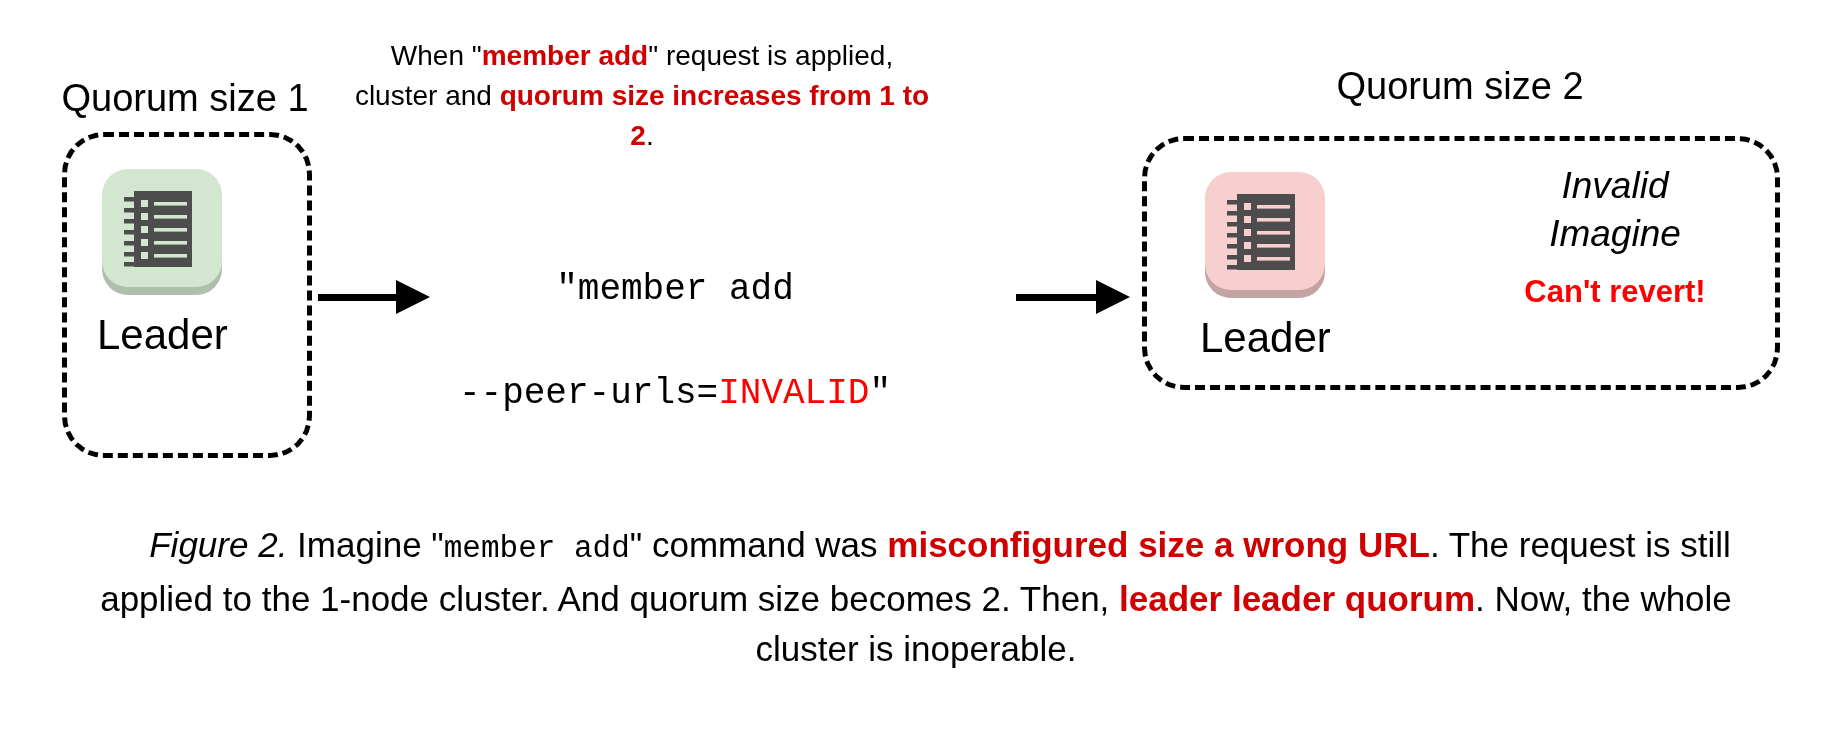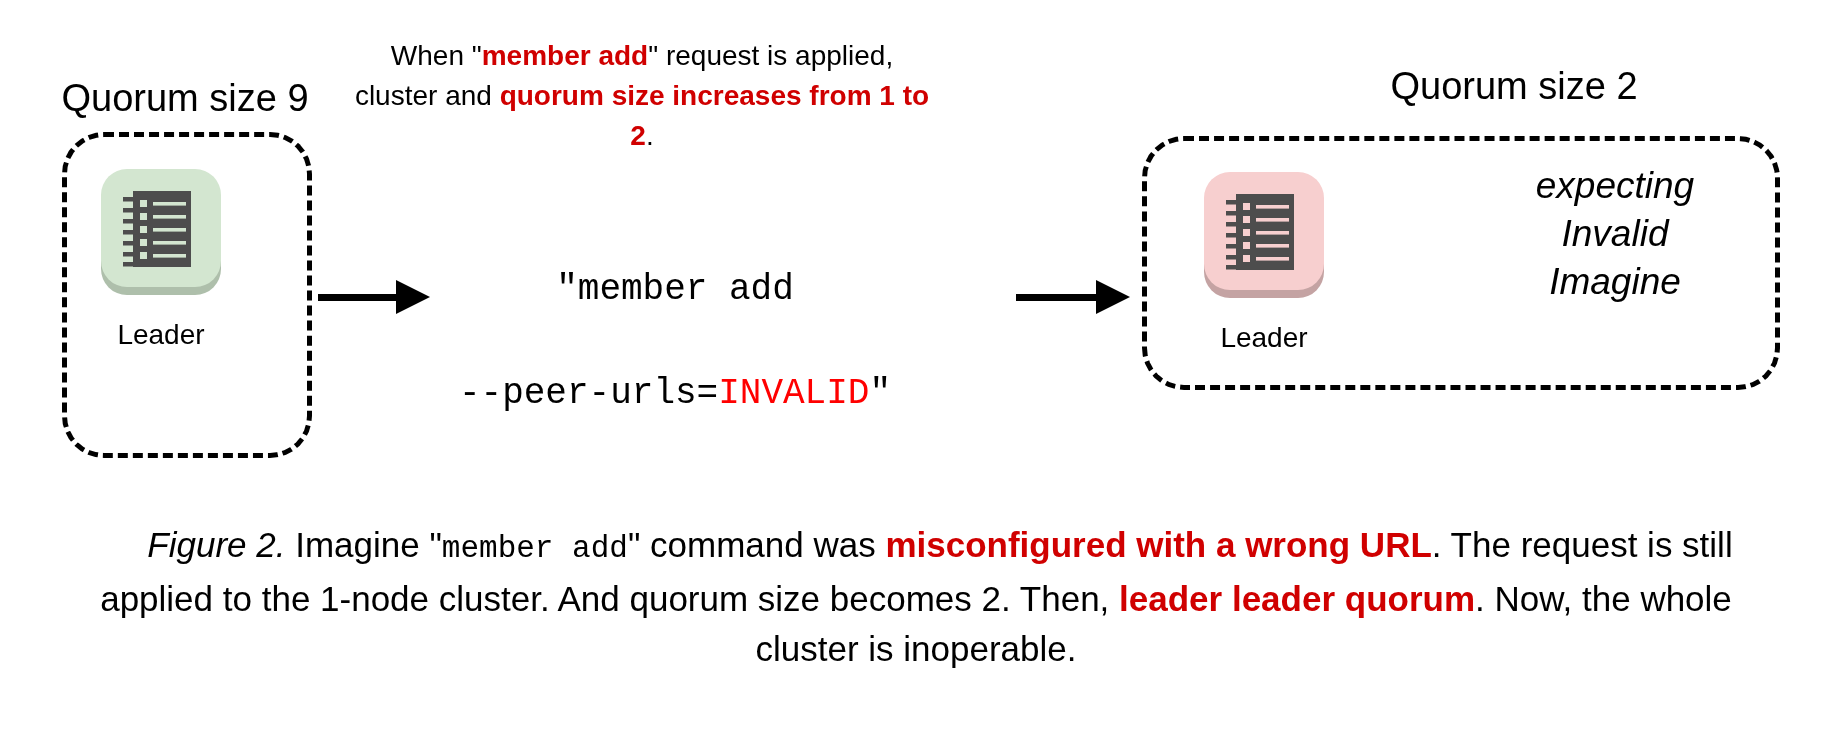--- a/index.html
+++ b/index.html
@@ -22,21 +22,21 @@
   
   .quorum-heading {
     font-size: 38px;
     line-height: 44px;
     font-weight: 400;
     color: #000;
     white-space: nowrap;
     text-align: center;
   }
   #heading-left  { left: 40px;   top: 76px;  width: 290px; }
-  #heading-right { left: 1204px; top: 64px;  width: 620px; }
+  #heading-right { left: 1150px; top: 64px;  width: 620px; }
 
   
   #top-note {
     left: 352px;
     top: 36px;
     width: 580px;
     text-align: center;
     font-size: 28px;
     line-height: 40px;
     font-weight: 400;
@@ -89,21 +89,21 @@
     border-radius: 26px;
   }
   .node-icon svg {
     position: absolute;
     left: 4px;
     top: 4px;
     width: 120px;
     height: 118px;
   }
   .node-label {
-    font-size: 28px;
+    font-size: 42px;
     line-height: 44px;
     margin-top: 16px;
     white-space: nowrap;
   }
 
   
   #node-left .tile        { background: #d3e6d0; }
   #node-left .tile-shadow { background: #aebfab; }
   
   #node-right .tile        { background: #f7cfcf; }
@@ -186,21 +186,21 @@
     font-size: 31px;
   }
   #caption .em-red {
     color: #d00000;
     font-weight: bold;
   }
 </style>
 </head>
 <body>
 
-<div class="abs quorum-heading" id="heading-left">Quorum size 9</div>
+<div class="abs quorum-heading" id="heading-left">Quorum size 1</div>
 
 <div class="abs cluster-box" id="box-left"></div>
 
 <div class="node" id="node-left">
   <div class="node-icon">
     <div class="tile-shadow"></div>
     <div class="tile"></div>
     <svg viewBox="0 0 120 118" xmlns="http://www.w3.org/2000/svg" aria-hidden="true">
       <rect x="32" y="22" width="58" height="76" fill="#4d4d4d"></rect>
       <rect x="22" y="28" width="14" height="4.5" fill="#4d4d4d"></rect>
@@ -270,20 +270,20 @@
       <rect x="52" y="46" width="33" height="3.6" fill="#f7cfcf"></rect>
       <rect x="52" y="59" width="33" height="3.6" fill="#f7cfcf"></rect>
       <rect x="52" y="72" width="33" height="3.6" fill="#f7cfcf"></rect>
       <rect x="52" y="85" width="33" height="3.6" fill="#f7cfcf"></rect>
     </svg>
   </div>
   <div class="node-label">Leader</div>
 </div>
 
 <div class="abs" id="status-block">
-  <div class="status-line">expecting</div>
   <div class="status-line">Invalid</div>
   <div class="status-line">Imagine</div>
+  <div class="status-warning">Can't revert!</div>
 </div>
 
 <div class="abs" id="caption">
-  <span class="fig-label">Figure 2.</span><span> Imagine "</span><span class="mono">member add</span><span>" command was </span><span class="em-red">misconfigured with a wrong URL</span><span>. The request is still applied to the 1-node cluster. And quorum size becomes 2. Then, </span><span class="em-red">leader leader quorum</span><span>. Now, the whole cluster is inoperable.</span>
+  <span class="fig-label">Figure 2.</span><span> Imagine "</span><span class="mono">member add</span><span>" command was </span><span class="em-red">misconfigured size a wrong URL</span><span>. The request is still applied to the 1-node cluster. And quorum size becomes 2. Then, </span><span class="em-red">leader leader quorum</span><span>. Now, the whole cluster is inoperable.</span>
 </div>
 
 </body></html>

